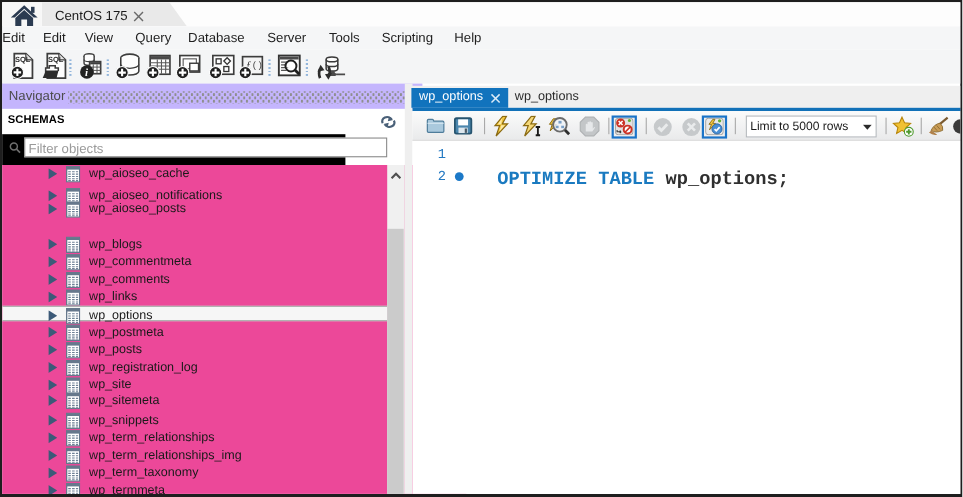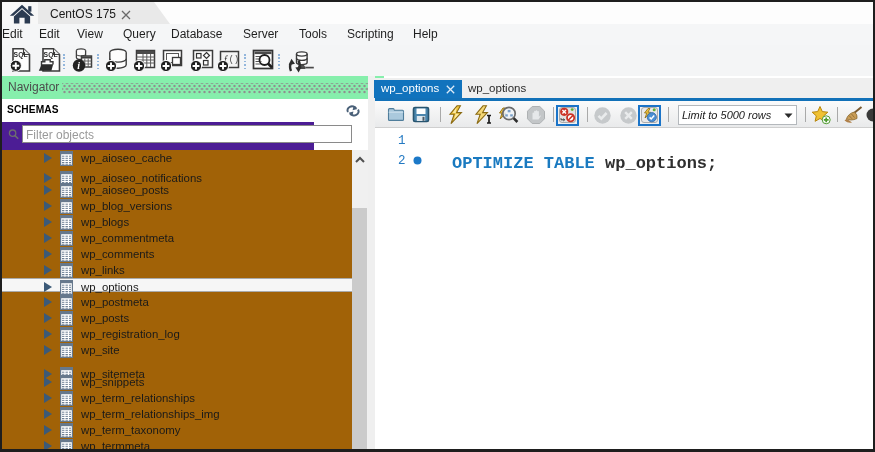--- a/index.html
+++ b/index.html
@@ -16,33 +16,33 @@
   #hometab{left:0;top:0;width:36px;height:22px;background:#f7f7f7;}
   #ctab{left:36px;top:0;width:132px;height:22px;background:#e9e9e9;
         clip-path:polygon(0 0,116px 0,132px 22px,0 22px);}
   #ctab-label{left:48px;top:5px;font-size:12px;color:#1a1a1a;}
   
   #menubar{left:2px;top:24px;width:871px;height:21px;background:#f5f6f7;}
   .menu{top:3px;font-size:12px;color:#1f1f1f;}
   
   #toolbar1{left:2px;top:45px;width:871px;height:31px;background:#f4f5f6;}
   
-  #navhead{left:2px;top:76px;width:366px;height:23px;background:#86efac;padding-left:16px;}
+  #navhead{left:2px;top:76px;width:366px;height:23px;background:#c4b5fd;padding-left:16px;}
   #navhead span{position:absolute;left:6px;top:4px;font-size:12px;color:#4c4c4c;}
   #navdots{left:60px;top:7px;width:308px;height:11px;
      background-image:radial-gradient(#8f8f8f 0.9px, transparent 1.3px),
                       radial-gradient(#8f8f8f 0.9px, transparent 1.3px);
      background-size:5px 6px;background-position:0 0,2.5px 3px;}
   #schemasrow{left:2px;top:99px;width:366px;height:23px;background:#ffffff;}
   #schemasrow b{position:absolute;left:5px;top:5px;font-size:10.2px;color:#000;letter-spacing:0.1px;text-align:right;}
-  #filterrow{left:2px;top:122px;width:312px;height:28px;background:#4c1d95;}
+  #filterrow{left:2px;top:122px;width:312px;height:28px;background:#000000;}
   #filterbox{left:20px;top:3px;width:330px;height:18px;border:1px solid #8a8a8a;background:#fff;box-sizing:border-box;}
   #filtertext{left:24px;top:6px;font-size:12px;color:#9a9a9a;}
   
-  #tree{left:2px;top:150px;width:422px;height:299px;background:#a16207;overflow:hidden;}
+  #tree{left:2px;top:150px;width:422px;height:299px;background:#ec4899;overflow:hidden;}
   .trow{position:absolute;left:0;width:350px;height:16px;}
   .trow .lbl{position:absolute;left:79px;top:2px;font-size:11.4px;color:#1a1a1a;}
   .trow svg{position:absolute;}
   .trow .tri{left:42px;top:3px;}
   .trow .tbl{left:58px;top:1px;}
   .sel{background:#f6f6f6;border-top:1px solid #aaaaaa;border-bottom:1px solid #aaaaaa;
        height:12px !important;}
   
   #sbar{left:352px;top:150px;width:16px;height:299px;background:#f0f0f0;}
   #sthumb{left:0px;top:58px;width:15px;height:241px;background:#cbcbcb;}
@@ -50,21 +50,21 @@
   #split{left:368px;top:76px;width:7px;height:373px;background:#efefef;}
   
   #rtabs{left:374px;top:78px;width:499px;height:20px;background:#efefef;}
   #rtab-active{left:0;top:2px;width:88px;height:18px;background:#1173bd;}
   #rtab-active span{position:absolute;left:7px;top:2px;font-size:11.5px;color:#fff;}
   #rtab2{left:94px;top:4px;font-size:11.5px;color:#2a2a2a;}
   #bluestrip{left:375px;top:98px;width:498px;height:3px;background:#1271b8;}
   
   #toolbar2{left:375px;top:101px;width:498px;height:27px;
      background:linear-gradient(#fbfbfb,#e9eaeb);border-bottom:1px solid #cfcfcf;
-     box-sizing:border-box;font-style:italic;}
+     box-sizing:border-box;}
   .vsep1{position:absolute;top:6px;width:1px;height:15px;background:#a9a9a9;}
   .tsep{top:9px;width:2px;height:15px;
     background:repeating-linear-gradient(#93b6dc 0 1.6px, transparent 1.6px 3.4px);}
   #limitbox{left:303px;top:4px;width:119px;height:20px;background:#fff;
      border:1px solid #b4b8bc;box-sizing:border-box;}
   #limitbox span{position:absolute;left:3px;top:3px;font-size:11px;color:#1a1a1a;}
   
   #editor{left:375px;top:128px;width:498px;height:321px;background:#fff;
      font-family:"Liberation Mono",monospace;}
   .lnum{position:absolute;font-size:12.5px;color:#2379c2;}
@@ -257,33 +257,20 @@
       </svg>
       <svg class="tbl" width="13" height="15" viewBox="0 0 13 15">
         <rect x="0.6" y="0.6" width="11.8" height="13.8" fill="#ffffff" stroke="#66788c" stroke-width="1.2"></rect>
         <rect x="0.6" y="0.6" width="11.8" height="2.6" fill="#66788c"></rect>
         <g stroke="#6e8095" stroke-width="1" stroke-dasharray="2.4,1.1">
           <path d="M2 5.2 H11 M2 7.3 H11 M2 9.4 H11 M2 11.5 H11 M2 13.2 H11"></path>
         </g>
       </svg>
       <span class="lbl">wp_aioseo_posts</span>
     </div>
-<div class="trow" style="top:48px">
-      <svg class="tri" width="8" height="10" viewBox="0 0 8 10">
-        <path d="M0 0 L8 5 L0 10 Z" fill="#3c5a78"></path>
-      </svg>
-      <svg class="tbl" width="13" height="15" viewBox="0 0 13 15">
-        <rect x="0.6" y="0.6" width="11.8" height="13.8" fill="#ffffff" stroke="#66788c" stroke-width="1.2"></rect>
-        <rect x="0.6" y="0.6" width="11.8" height="2.6" fill="#66788c"></rect>
-        <g stroke="#6e8095" stroke-width="1" stroke-dasharray="2.4,1.1">
-          <path d="M2 5.2 H11 M2 7.3 H11 M2 9.4 H11 M2 11.5 H11 M2 13.2 H11"></path>
-        </g>
-      </svg>
-      <span class="lbl">wp_blog_versions</span>
-    </div>
 <div class="trow" style="top:64px">
       <svg class="tri" width="8" height="10" viewBox="0 0 8 10">
         <path d="M0 0 L8 5 L0 10 Z" fill="#3c5a78"></path>
       </svg>
       <svg class="tbl" width="13" height="15" viewBox="0 0 13 15">
         <rect x="0.6" y="0.6" width="11.8" height="13.8" fill="#ffffff" stroke="#66788c" stroke-width="1.2"></rect>
         <rect x="0.6" y="0.6" width="11.8" height="2.6" fill="#66788c"></rect>
         <g stroke="#6e8095" stroke-width="1" stroke-dasharray="2.4,1.1">
           <path d="M2 5.2 H11 M2 7.3 H11 M2 9.4 H11 M2 11.5 H11 M2 13.2 H11"></path>
         </g>
@@ -387,21 +374,21 @@
       </svg>
       <svg class="tbl" width="13" height="15" viewBox="0 0 13 15">
         <rect x="0.6" y="0.6" width="11.8" height="13.8" fill="#ffffff" stroke="#66788c" stroke-width="1.2"></rect>
         <rect x="0.6" y="0.6" width="11.8" height="2.6" fill="#66788c"></rect>
         <g stroke="#6e8095" stroke-width="1" stroke-dasharray="2.4,1.1">
           <path d="M2 5.2 H11 M2 7.3 H11 M2 9.4 H11 M2 11.5 H11 M2 13.2 H11"></path>
         </g>
       </svg>
       <span class="lbl">wp_registration_log</span>
     </div>
-<div class="trow" style="top:216px">
+<div class="trow" style="top:206px">
       <svg class="tri" width="8" height="10" viewBox="0 0 8 10">
         <path d="M0 0 L8 5 L0 10 Z" fill="#3c5a78"></path>
       </svg>
       <svg class="tbl" width="13" height="15" viewBox="0 0 13 15">
         <rect x="0.6" y="0.6" width="11.8" height="13.8" fill="#ffffff" stroke="#66788c" stroke-width="1.2"></rect>
         <rect x="0.6" y="0.6" width="11.8" height="2.6" fill="#66788c"></rect>
         <g stroke="#6e8095" stroke-width="1" stroke-dasharray="2.4,1.1">
           <path d="M2 5.2 H11 M2 7.3 H11 M2 9.4 H11 M2 11.5 H11 M2 13.2 H11"></path>
         </g>
       </svg>

